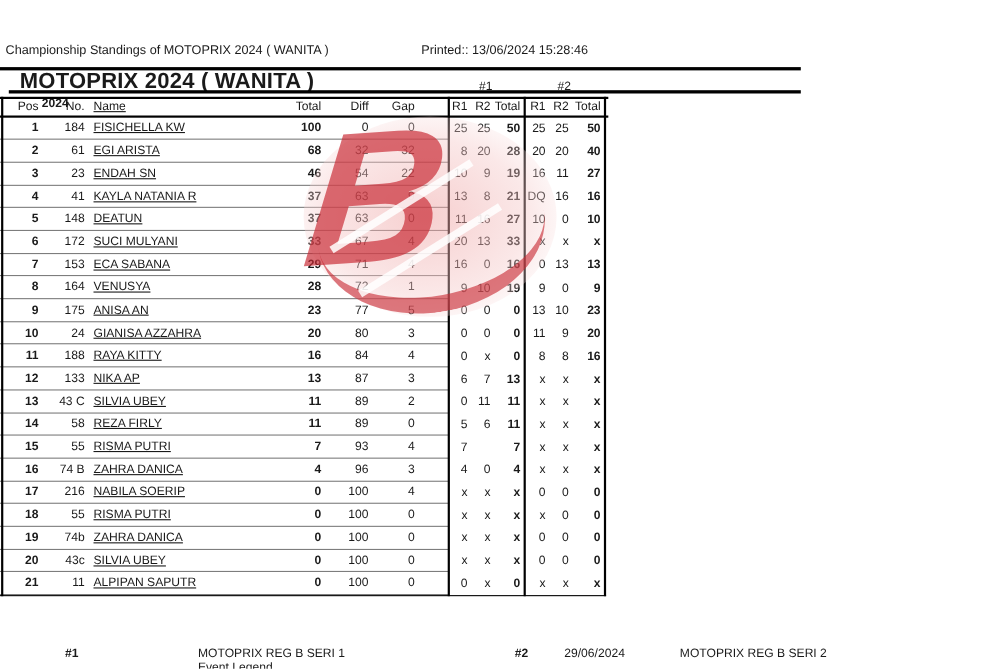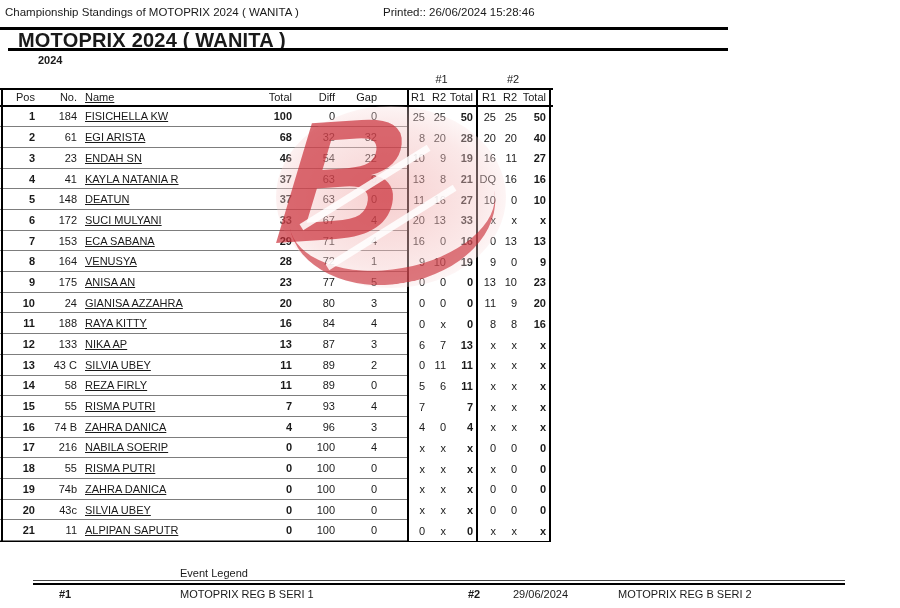--- a/index.html
+++ b/index.html
@@ -1,21 +1,21 @@
 <!DOCTYPE html>
 <html><head>
 <meta charset="utf-8">
 <style>
   html,body{margin:0;padding:0;}
   body{
     width:900px;height:608px;position:relative;background:#ffffff;
     font-family:"Liberation Sans","DejaVu Sans",sans-serif;color:#1a1a1a;
     overflow:hidden;
   }
-  .abs{position:absolute;}
+  .abs{position:absolute;margin-top:34px;}
   .b{font-weight:bold;}
   .ra{text-align:right;}
 
   
   .meta-left{left:5px;top:6px;font-size:11.5px;}
   .meta-printed{left:383px;top:6px;font-size:11.5px;}
 
   
   .rule-top{left:0;top:27px;width:728px;height:3px;background:#000;}
   .title{left:18px;top:29px;font-size:20px;font-weight:bold;letter-spacing:.2px;}
@@ -76,21 +76,21 @@
   .lg-date1{left:105px;margin-top:20px;}
   .lg-name1{left:180px;}
   .lg-id2{left:468px;font-weight:bold;}
   .lg-date2{left:513px;}
   .lg-name2{left:588px;padding-left:30px;}
 </style>
 </head>
 <body>
 
 <div class="abs meta-left">Championship Standings of MOTOPRIX 2024 ( WANITA )</div>
-<div class="abs meta-printed">Printed:: 26/06/2024 15:28:46</div>
+<div class="abs meta-printed">Printed:: 13/06/2024 15:28:46</div>
 
 <div class="abs rule-top"></div>
 <div class="abs title">MOTOPRIX 2024 ( WANITA )</div>
 <div class="abs rule-bottom"></div>
 <div class="abs season">2024</div>
 
 <div class="table-wrap">
   <div class="group-label g1">#1</div>
   <div class="group-label g2">#2</div>
   <div class="hline-top"></div>

